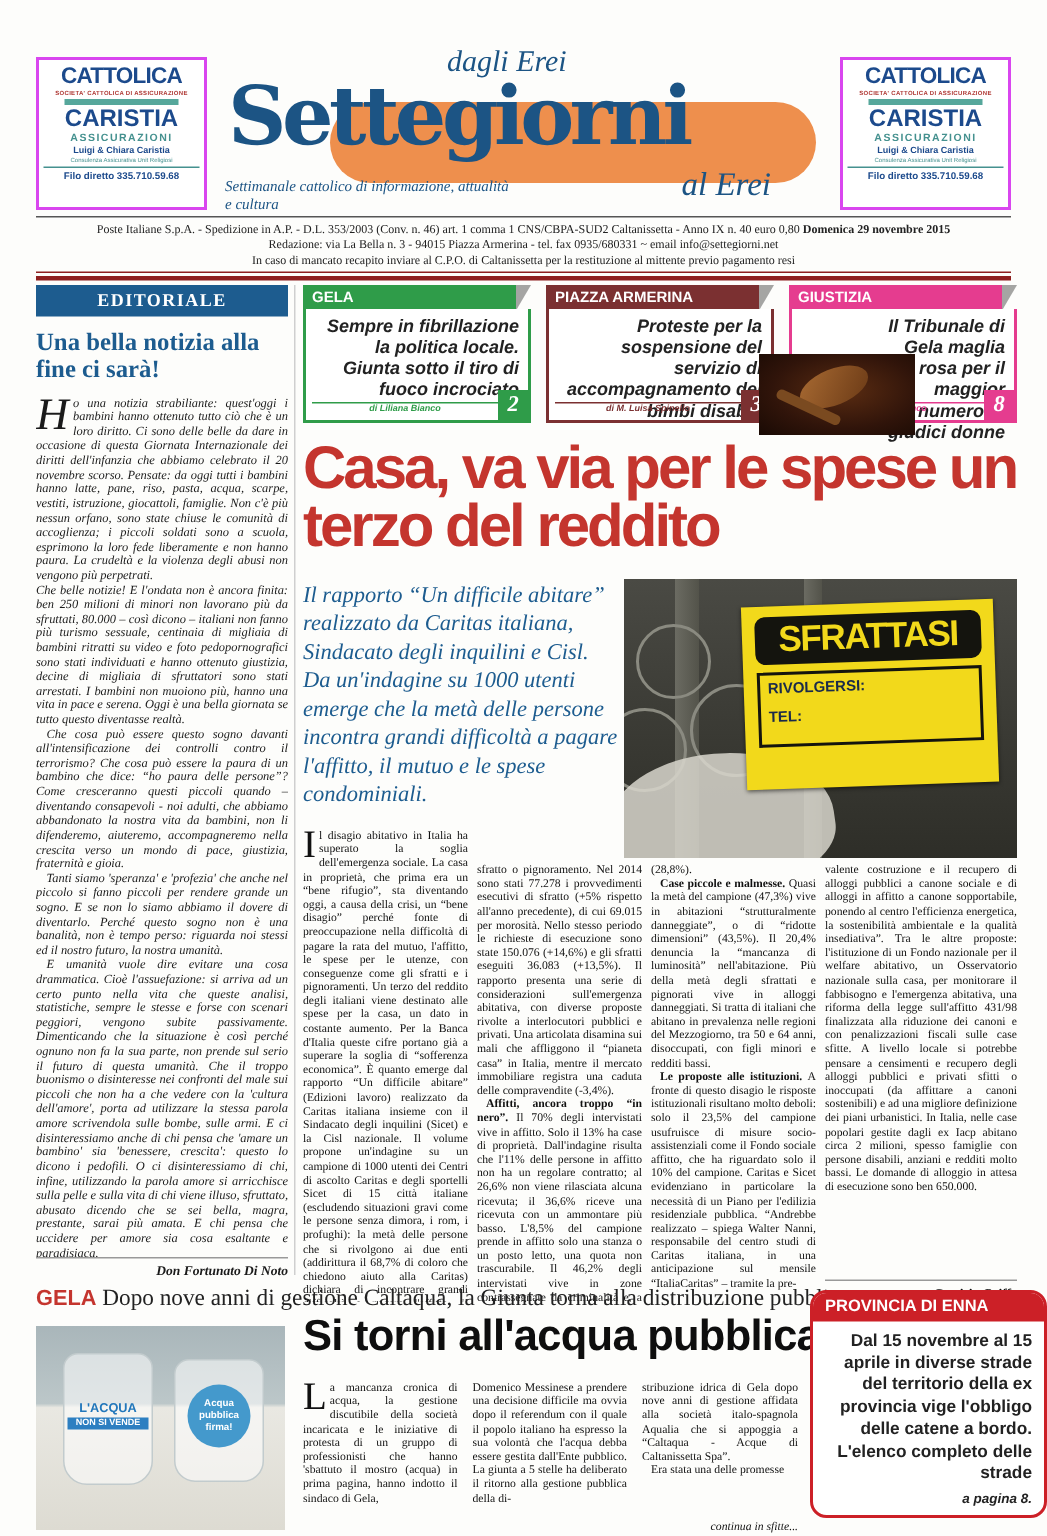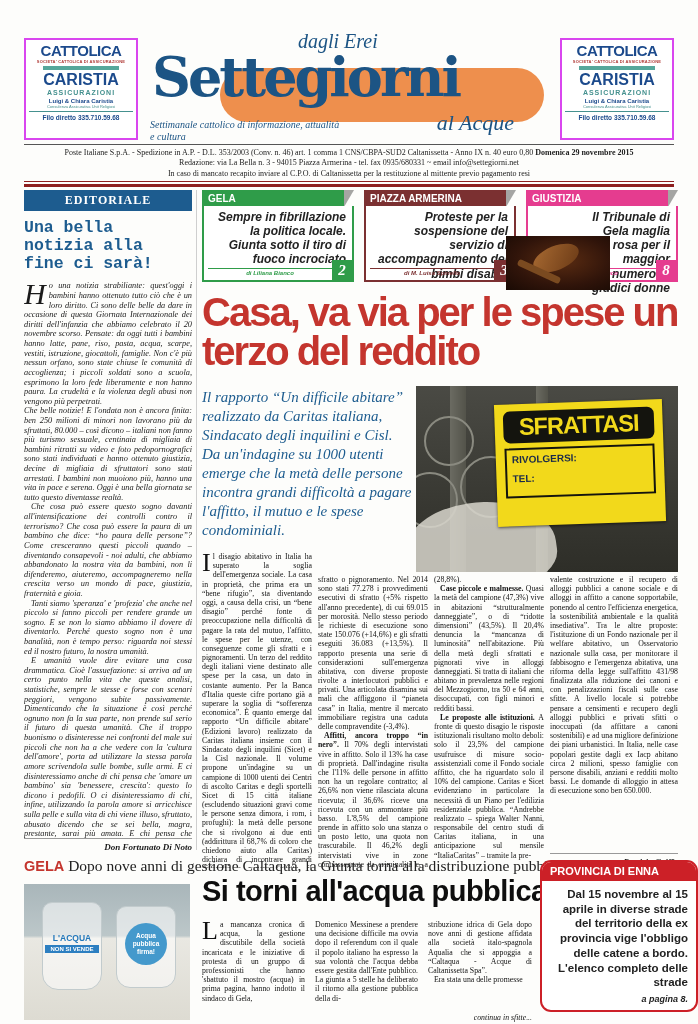--- a/index.html
+++ b/index.html
@@ -23,21 +23,21 @@
   .mh-pre{position:absolute;left:150px;top:-8px;font-style:italic;font-size:20px;color:#1c5484;z-index:2;}
   .mh-post{position:absolute;right:36px;bottom:4px;font-style:italic;font-size:22px;color:#1c5484;z-index:2;}
   .mh-sub{position:absolute;left:2px;bottom:-2px;width:190px;font-style:italic;font-size:10px;line-height:1.15;color:#1c5484;z-index:2;}
   
   .infobar{position:absolute;left:24px;top:144px;right:24px;border-top:1px solid #555;
            text-align:center;font-size:8px;line-height:1.3;color:#222;padding-top:3px;}
   .rule{position:absolute;left:24px;top:181px;right:24px;border-top:1px solid #8e1f1f;border-bottom:3px solid #8e1f1f;height:2px;}
   
   .editorial{position:absolute;left:24px;top:190px;width:168px;height:662px;overflow:hidden;}
   .ed-head{background:#1d5c8f;color:#fff;text-align:center;font-weight:bold;font-size:12px;letter-spacing:1px;padding:3px 0;}
-  .ed-title{color:#1d5c8f;font-family:Liberation Mono, monospace;font-weight:bold;font-size:16.5px;line-height:1.08;margin:8px 0 9px;}
+  .ed-title{color:#1d5c8f;font-family:Liberation Serif, serif;font-weight:bold;font-size:16.5px;line-height:1.08;margin:8px 0 9px;}
   .ed-body{font-style:italic;font-size:8.3px;line-height:1.16;text-align:justify;}
   .ed-body p{margin:0;}
   .ed-body p + p{text-indent:7px;}
   .dropcap{float:left;font-size:30px;line-height:23px;padding:1px 3px 0 0;}
   .ed-sign{position:absolute;bottom:0;left:0;right:0;background:#fdfdfb;border-top:1px solid #999;
            text-align:right;font-weight:bold;font-style:italic;font-size:9px;padding-top:3px;}
   .vsep{position:absolute;left:196px;top:190px;width:1px;height:660px;background:#cfcfcf;}
   
   .teasers{position:absolute;left:202px;top:190px;width:476px;height:100px;display:flex;gap:10px;}
   .teaser{flex:1;position:relative;font-family:"Liberation Sans",sans-serif;}
@@ -128,21 +128,21 @@
     <div class="ad-agency-sub">ASSICURAZIONI</div>
     <div class="ad-agents">Luigi &amp; Chiara Caristia</div>
     <div class="ad-agents-sub">Consulenza Assicurativa Unit Religiosi</div>
     <div class="ad-phone">Filo diretto  335.710.59.68</div>
   </div>
 
   <div class="masthead">
     <div class="mh-orange"></div>
     <div class="mh-pre">dagli Erei</div>
     <div class="mh-title">Settegiorni</div>
-    <div class="mh-post">al Acque</div>
+    <div class="mh-post">al Erei</div>
     <div class="mh-sub">Settimanale cattolico di informazione, attualità e cultura</div>
   </div>
 
   <div class="adbox">
     <div class="ad-brand">CATTOLICA</div>
     <div class="ad-brand-sub">SOCIETA' CATTOLICA DI ASSICURAZIONE</div>
     <div class="ad-band"></div>
     <div class="ad-agency">CARISTIA</div>
     <div class="ad-agency-sub">ASSICURAZIONI</div>
     <div class="ad-agents">Luigi &amp; Chiara Caristia</div>

